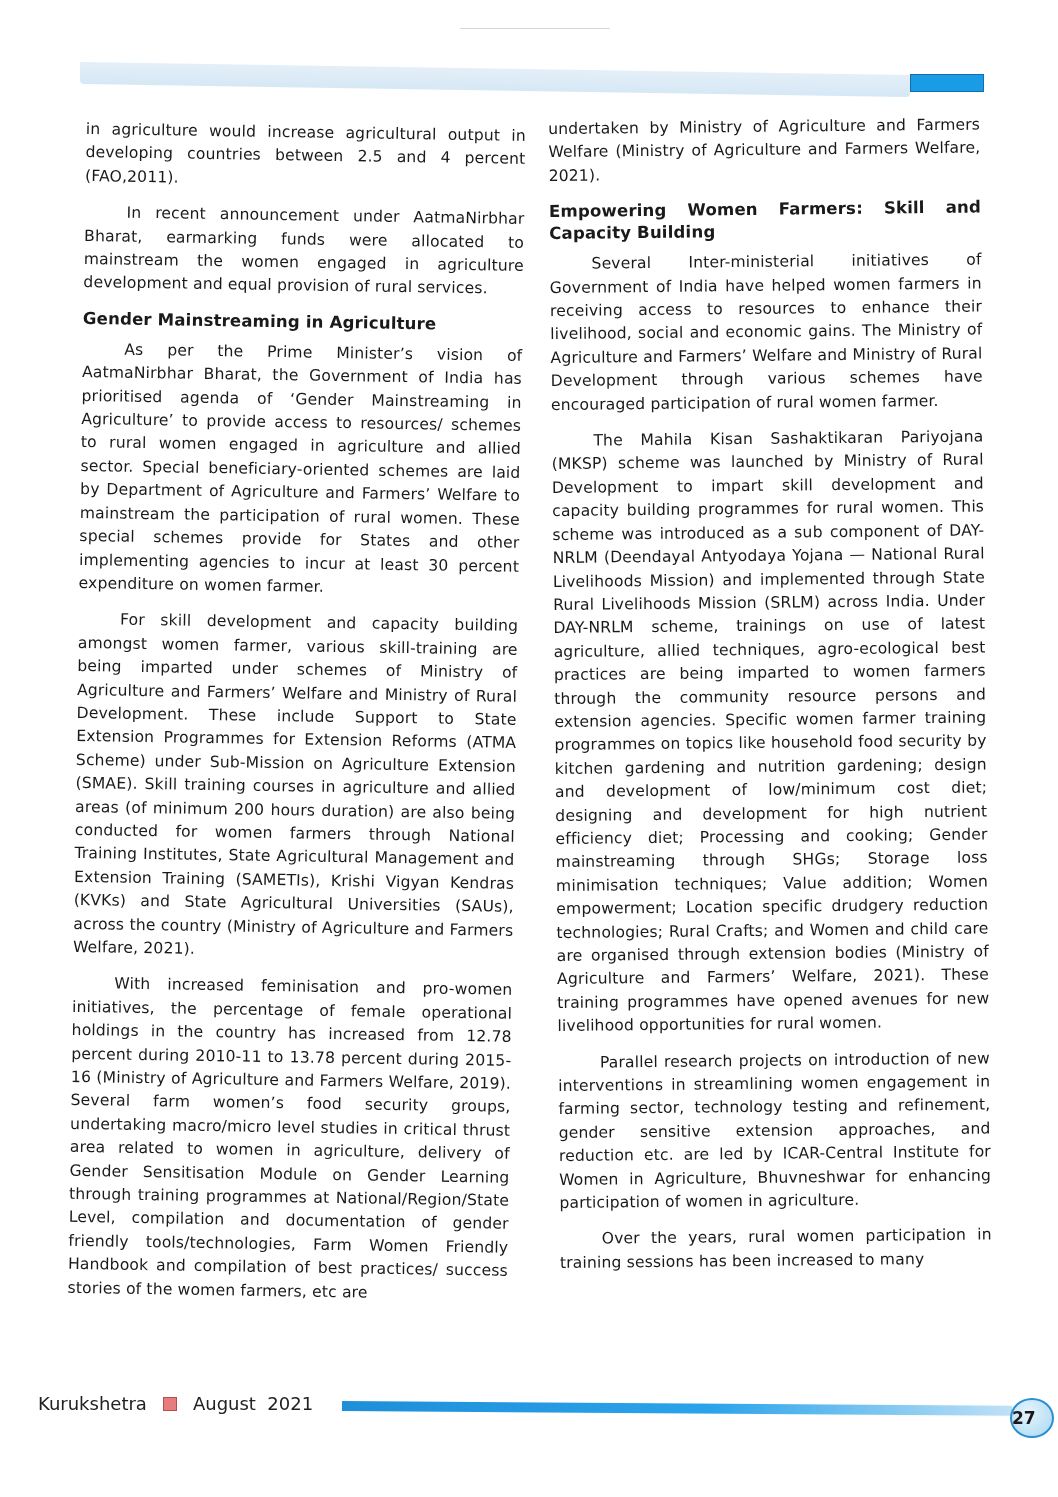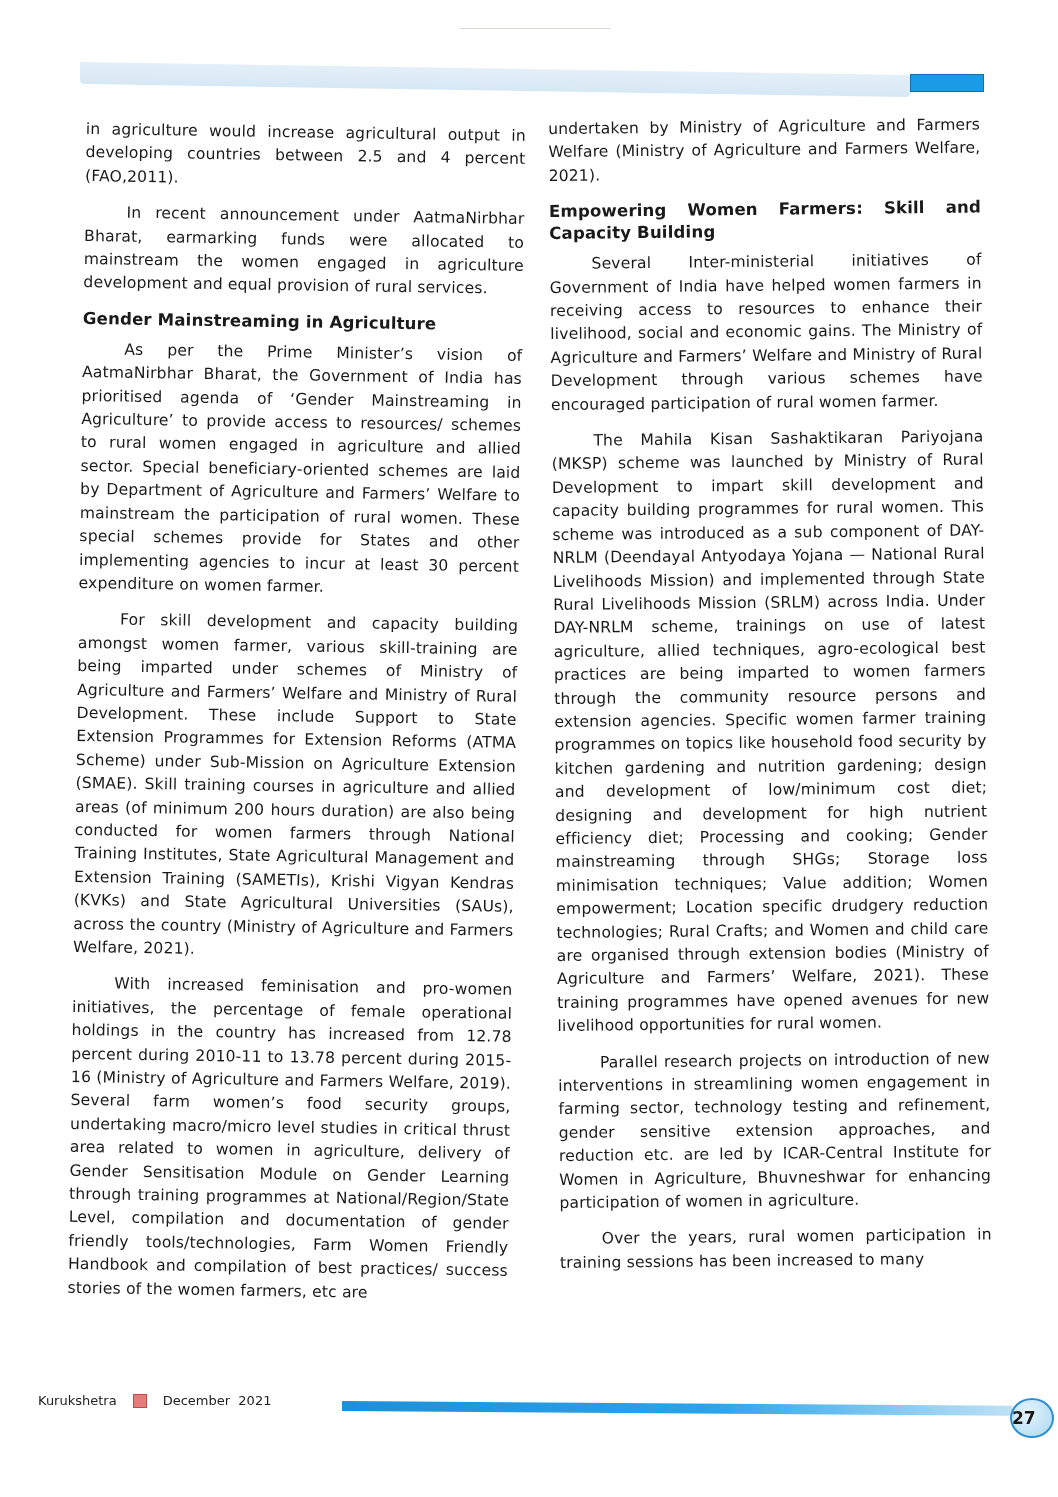--- a/index.html
+++ b/index.html
@@ -25,21 +25,21 @@
     text-align: justify; letter-spacing: 0.15px;
   }
   .col-left { left: 86px; top: 118px; transform: rotate(0.9deg); transform-origin: left top; }
   .col-right { left: 548px; top: 118px; width: 432px; transform: rotate(-0.6deg); transform-origin: left top; }
   p { margin: 0 0 13px 0; }
   p.indent { text-indent: 42px; }
   h2 {
     margin: 4px 0 8px 0; font-size: 16.6px; line-height: 22px; font-weight: bold; color: #1a1a1a;
   }
   .footer {
-    position: absolute; left: 38px; top: 1393px; font-size: 13px; color: #222;
+    position: absolute; left: 38px; top: 1393px; font-size: 18px; color: #222;
     display: flex; align-items: center; gap: 16px;
   }
   .footer-square {
     display: inline-block; width: 12px; height: 12px; background: #e87b7b; border: 1px solid #b84c4c;
   }
   .footer-bar {
     position: absolute; left: 342px; top: 1401px; width: 670px; height: 10px;
     background: linear-gradient(90deg, #1e8fd8 0%, #2aa3ea 55%, #bfe1f6 100%);
     transform: rotate(0.4deg); transform-origin: left center;
   }
@@ -71,18 +71,18 @@
   <h2>Empowering Women Farmers: Skill and Capacity Building</h2>
   <p class="indent">Several Inter-ministerial initiatives of Government of India have helped women farmers in receiving access to resources to enhance their livelihood, social and economic gains. The Ministry of Agriculture and Farmers’ Welfare and Ministry of Rural Development through various schemes have encouraged participation of rural women farmer.</p>
   <p class="indent">The Mahila Kisan Sashaktikaran Pariyojana (MKSP) scheme was launched by Ministry of Rural Development to impart skill development and capacity building programmes for rural women. This scheme was introduced as a sub component of DAY-NRLM (Deendayal Antyodaya Yojana — National Rural Livelihoods Mission) and implemented through State Rural Livelihoods Mission (SRLM) across India. Under DAY-NRLM scheme, trainings on use of latest agriculture, allied techniques, agro-ecological best practices are being imparted to women farmers through the community resource persons and extension agencies. Specific women farmer training programmes on topics like household food security by kitchen gardening and nutrition gardening; design and development of low/minimum cost diet; designing and development for high nutrient efficiency diet; Processing and cooking; Gender mainstreaming through SHGs; Storage loss minimisation techniques; Value addition; Women empowerment; Location specific drudgery reduction technologies; Rural Crafts; and Women and child care are organised through extension bodies (Ministry of Agriculture and Farmers’ Welfare, 2021). These training programmes have opened avenues for new livelihood opportunities for rural women.</p>
   <p class="indent">Parallel research projects on introduction of new interventions in streamlining women engagement in farming sector, technology testing and refinement, gender sensitive extension approaches, and reduction etc. are led by ICAR-Central Institute for Women in Agriculture, Bhuvneshwar for enhancing participation of women in agriculture.</p>
   <p class="indent">Over the years, rural women participation in training sessions has been increased to many</p>
 </div>
 
 <div class="footer">
   <span>Kurukshetra</span>
   <span class="footer-square"></span>
-  <span style="white-space:pre;">December  2021</span>
+  <span style="white-space:pre;">August  2021</span>
 </div>
 <div class="footer-bar"></div>
 <div class="page-badge">
   <span>27</span>
 </div>
 
 </body></html>

